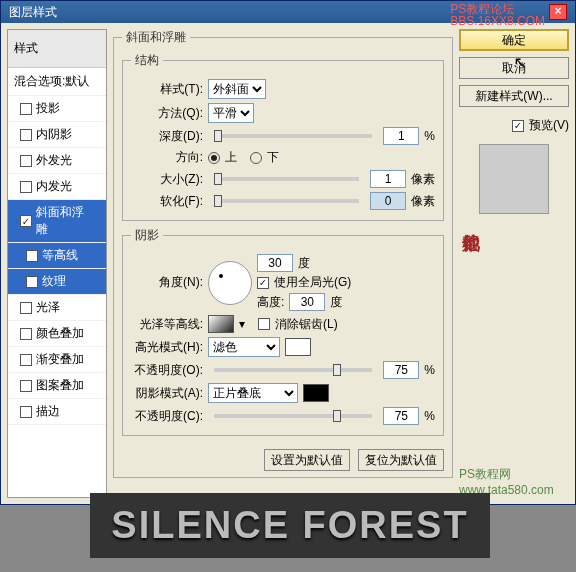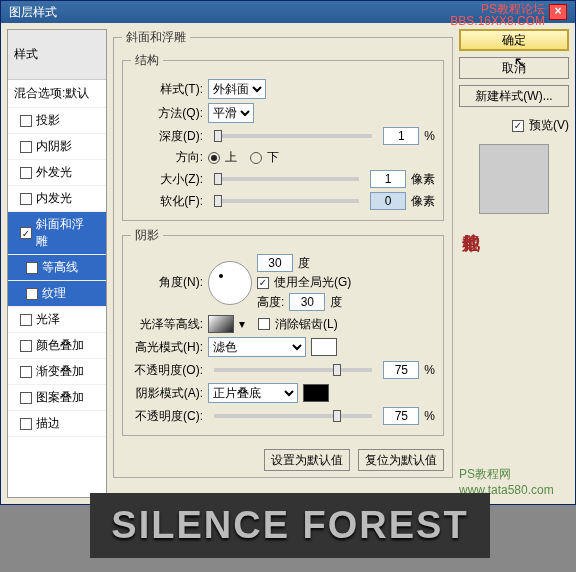--- a/index.html
+++ b/index.html
@@ -1,23 +1,23 @@
 <!DOCTYPE html>
 <html><head>
 <meta charset="utf-8">
 <style>
 * { box-sizing: border-box; font-family: "Microsoft YaHei", SimSun, sans-serif; font-size: 12px; }
 body { margin: 0; background: #888; width: 576px; height: 572px; position: relative; }
 .dialog { position: absolute; top: 0; left: 0; width: 576px; height: 505px; background: #ece9d8; border: 1px solid #0a246a; }
 .titlebar { background: linear-gradient(#3a6ea5,#2a5a95); color: #fff; padding: 0 8px; height: 22px; display: flex; align-items: center; }
 .titlebar-close { margin-left: auto; width: 18px; height: 16px; background: #f55; border: 1px solid #a00; color: #fff; text-align: center; line-height: 13px; font-weight: bold; }
-.watermark { position: absolute; top: 2px; right: 30px; color: #f55; font-size: 11px; line-height: 12px; text-align: right; }
+.watermark { position: absolute; top: 2px; right: 30px; color: #f55; font-size: 11px; line-height: 12px; text-align: left; }
 .content { display: flex; padding: 6px; gap: 6px; height: calc(100% - 22px); }
 .sidebar { width: 100px; border: 1px solid #999; background: #fff; }
-.sb-head { background: #e8e8e8; padding: 16px 6px; border-bottom: 1px solid #ccc; }
+.sb-head { background: #e8e8e8; padding: 10px 6px; border-bottom: 1px solid #ccc; }
 .sb-head2 { padding: 5px 6px; border-bottom: 1px solid #eee; }
 .sb-item { padding: 4px 12px; display: flex; align-items: center; gap: 4px; border-bottom: 1px solid #f0f0f0; }
 .sb-item.sel { background: #316ac5; color: #fff; }
 .sb-item.sub { padding-left: 18px; }
 .cb { width: 12px; height: 12px; border: 1px solid #555; background: #fff; display: inline-flex; align-items: center; justify-content: center; font-size: 10px; color: #222; }
 .main { flex: 1; position: relative; }
 fieldset { border: 1px solid #aaa; margin: 0 0 6px 0; padding: 6px 8px; }
 legend { padding: 0 4px; color: #333; }
 .row { display: flex; align-items: center; margin: 4px 0; gap: 5px; }
 .lbl { width: 72px; text-align: right; }
@@ -185,21 +185,21 @@
           </div>
           <div class="row">
             <span class="lbl">光泽等高线:</span>
             <span class="swatch gray"></span>
             <span>▾</span>
             <span class="cb" style="margin-left:8px"></span>
             <span>消除锯齿(L)</span>
           </div>
           <div class="row">
             <span class="lbl">高光模式(H):</span>
-            <select style="width:98px"><option>滤色</option></select>
+            <select style="width:72px"><option>滤色</option></select>
             <span class="swatch white"></span>
           </div>
           <div class="row">
             <span class="lbl">不透明度(O):</span>
             <div class="slider">
                 <div class="thumb" style="left:75%"></div>
               </div>
             <input type="text" value="75" style="">
             <span>%</span>
           </div>

